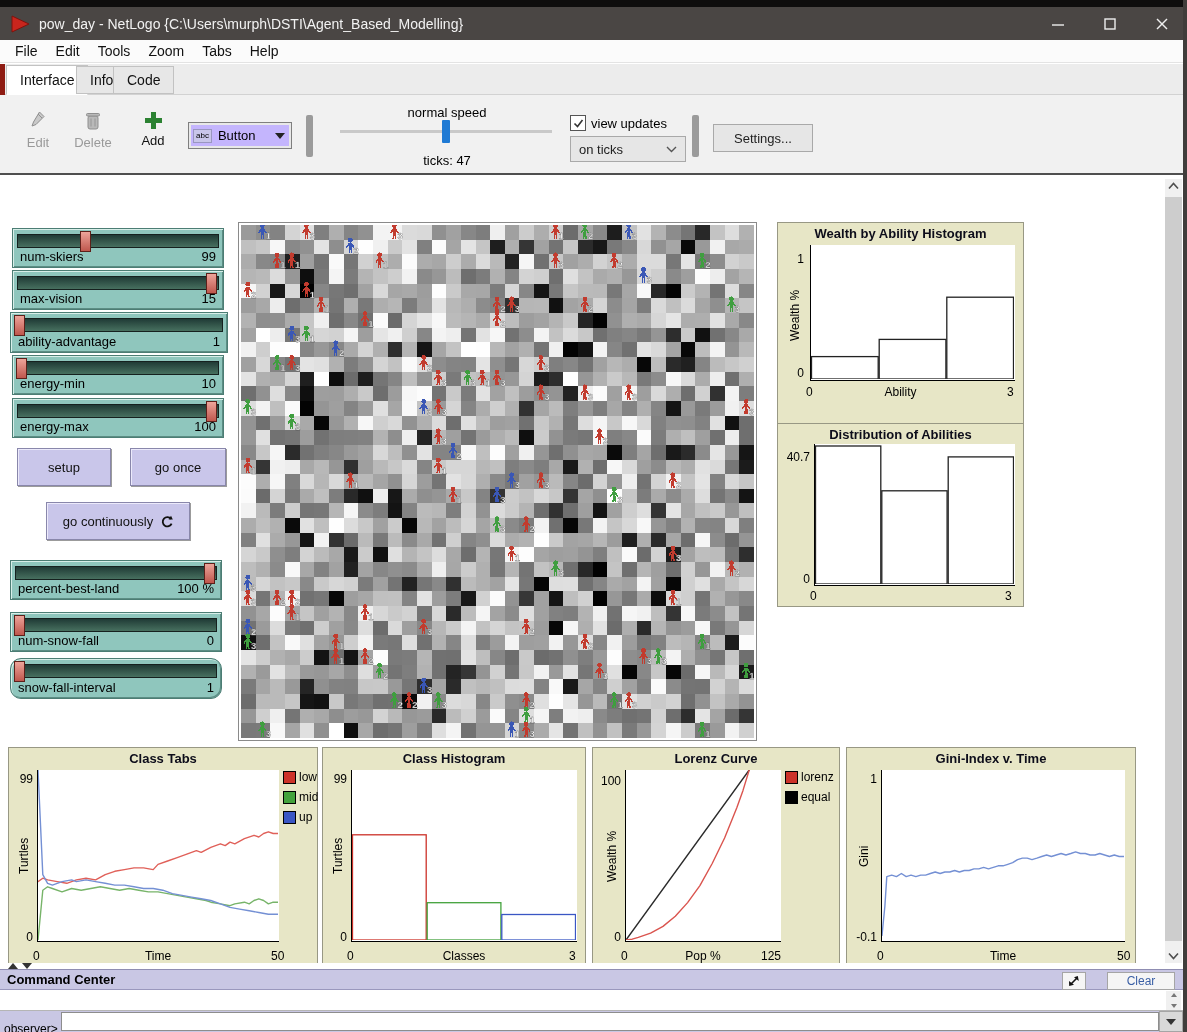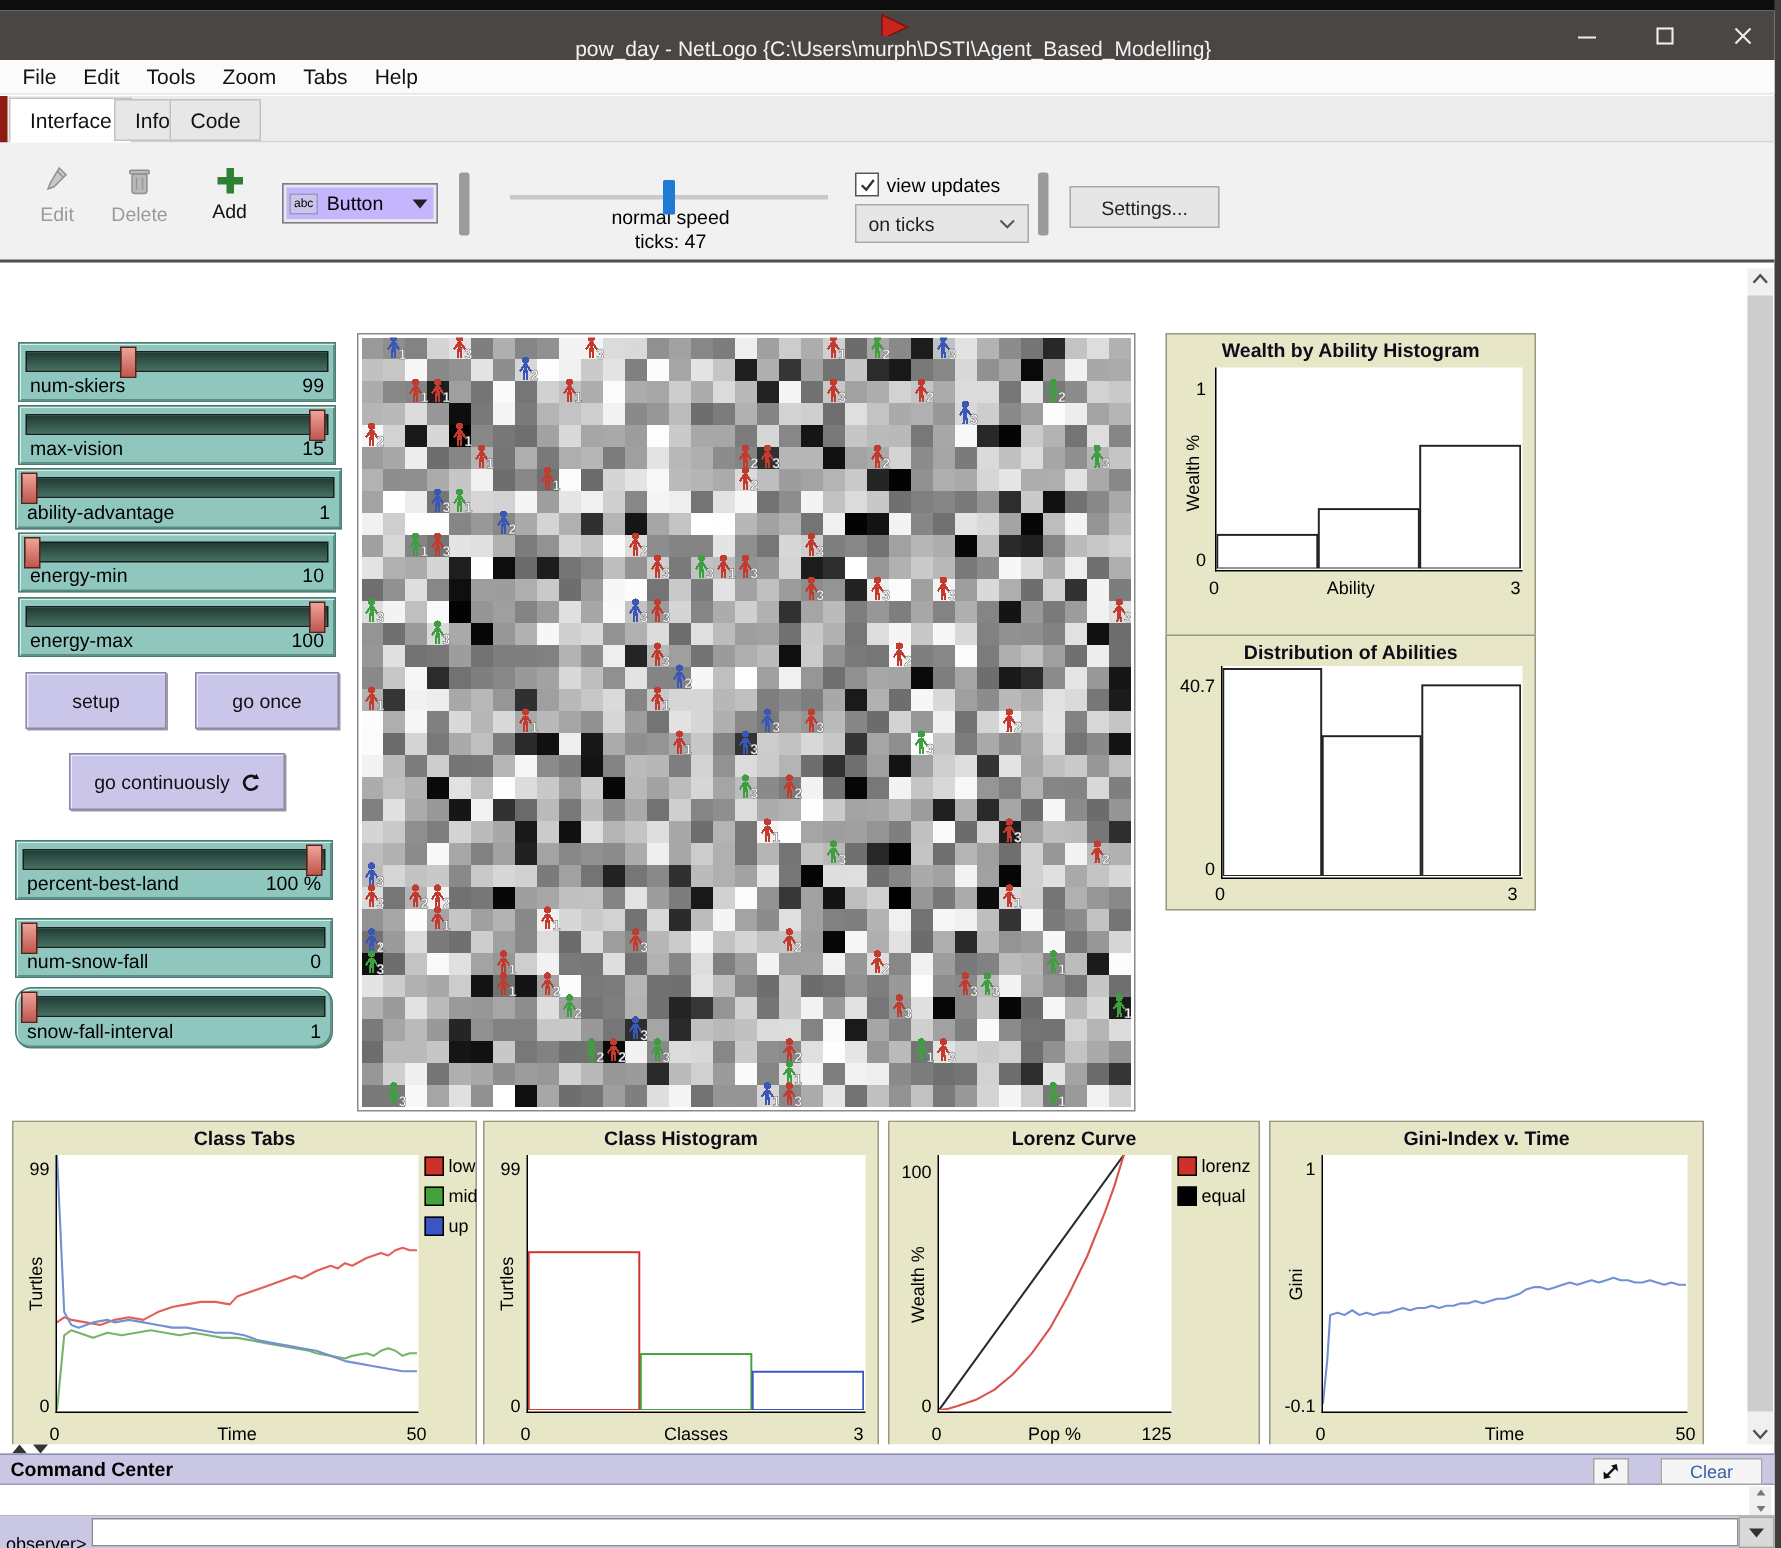--- a/index.html
+++ b/index.html
@@ -2,21 +2,21 @@
 <html><head>
 <meta charset="utf-8">
 <style>
   html,body{margin:0;padding:0;}
   body{width:1187px;height:1032px;position:relative;overflow:hidden;
        font-family:"Liberation Sans","DejaVu Sans",sans-serif;background:#ffffff;}
   .abs{position:absolute;}
   
   .top-strip{left:0;top:0;width:1187px;height:7px;background:#0e0d0d;}
   .right-strip{left:1183px;top:0;width:4px;height:1032px;background:#403d3b;}
-  .titlebar{left:0;top:7px;width:1183px;height:33px;background:#4a4644;display:flex;align-items:center;flex-direction:column;}
+  .titlebar{left:0;top:7px;width:1183px;height:33px;background:#4a4644;display:flex;align-items:center;}
   .title-text{color:#f2f2f2;font-size:14px;margin-left:8px;}
   .win-btns{position:absolute;right:14px;top:0;height:33px;display:flex;align-items:center;gap:38px;}
   .menubar{left:0;top:40px;width:1183px;height:23px;background:#fbfbfb;border-bottom:1px solid #e3e3e3;
            display:flex;align-items:center;padding-left:6px;box-sizing:border-box;}
   .menu-item{font-size:14px;color:#111;padding:2px 9px 3px 9px;cursor:default;}
   .tabstrip{left:0;top:64px;width:1183px;height:31px;background:#ececec;border-bottom:1px solid #d2d2d2;box-sizing:border-box;}
   .tab-redstrip{left:0;top:64px;width:5px;height:31px;background:#8e1b12;}
   .tab{position:absolute;top:2px;height:28px;display:flex;align-items:center;padding:0 13px;
        font-size:14px;color:#111;border:1px solid #c2c2c2;box-sizing:border-box;background:#e7e7e7;}
   .tab.active{background:#ffffff;border-bottom:1px solid #ffffff;top:1px;height:30px;}
@@ -139,21 +139,21 @@
     </svg>
     <span>Add</span>
   </div>
   <div class="widget-dd" style="left:188px;top:27px;width:92px;height:21px;">
     <span class="abc-chip">abc</span>
     <span style="flex:1">Button</span>
     <span class="dd-arrow"></span>
   </div>
   <div class="vsep" style="left:306px;top:20px;"></div>
 
-  <div class="speed-label" style="left:385px;top:10px;width:124px;margin-top:32px;">normal speed</div>
+  <div class="speed-label" style="left:385px;top:10px;width:124px;">normal speed</div>
   <div class="speed-track" style="left:340px;top:35px;width:212px;"></div>
   <div class="speed-handle" style="left:442px;top:25px;"></div>
   <div class="speed-label" style="left:385px;top:58px;width:124px;">ticks: 47</div>
 
   <div style="position:absolute;left:570px;top:20px;display:flex;align-items:center;gap:5px;font-size:13px;">
     <span class="checkbox">
       <svg width="11" height="11">
           <polyline points="1.5,5.5 4.5,8.5 9.5,2" fill="none" stroke="#333" stroke-width="1.6"></polyline>
         </svg>
     </span>

